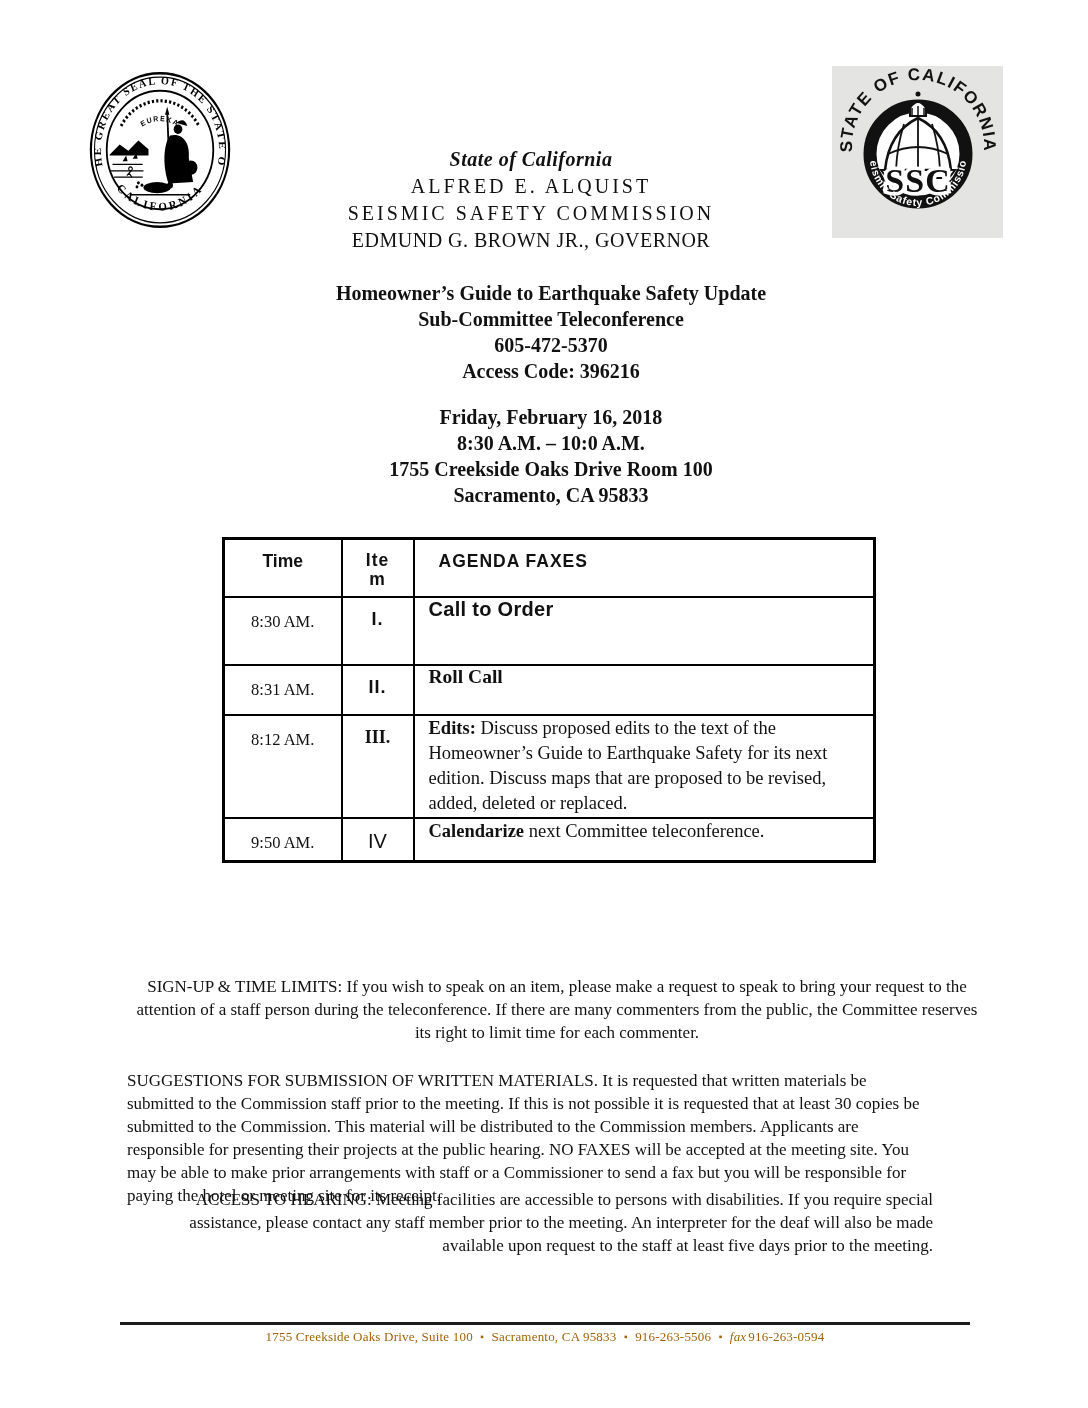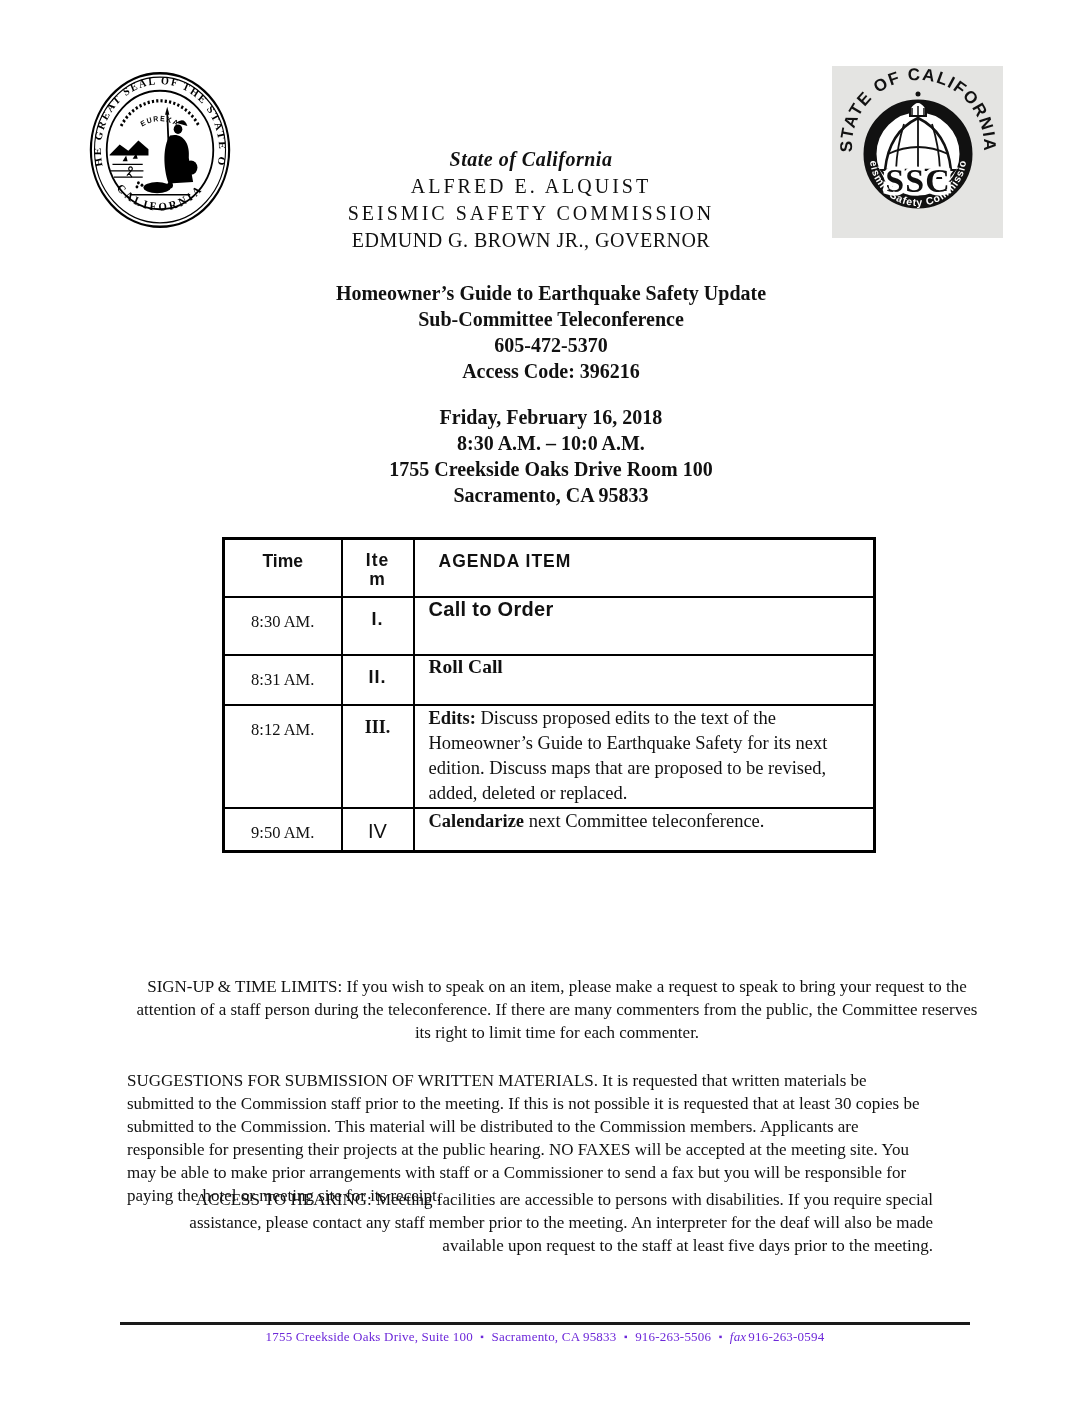--- a/index.html
+++ b/index.html
@@ -32,21 +32,21 @@
   table.agenda th, table.agenda td { border:2px solid #000; vertical-align:top; }
   table.agenda { border:3px solid #000; }
   thead th { font-family:"Liberation Sans", sans-serif; font-weight:bold; font-size:17.5px;
              padding-top:11px; text-align:center; }
   thead tr { height:58px; }
   th.h-item { white-space:pre-line; line-height:19px; letter-spacing:1px; }
   th.h-agenda { text-align:left; padding-left:24px; letter-spacing:1px; }
   td.time { text-align:center; font-size:16.5px; padding-top:13px; white-space:pre-line; line-height:22px; }
   td.item { text-align:center; padding-top:11px; }
   td.agitem { padding-left:14px; padding-top:0; padding-right:10px; }
-  tbody tr:nth-child(1) { height:58px; }
+  tbody tr:nth-child(1) { height:68px; }
   tbody tr:nth-child(2) { height:50px; }
   tbody tr:nth-child(3) { height:102px; }
   tbody tr:nth-child(4) { height:44px; }
   tbody tr:nth-child(5) { height:68px; }
   tbody tr:nth-child(1) td.item, tbody tr:nth-child(2) td.item
     { font-family:"Liberation Sans", sans-serif; font-weight:bold; font-size:18px; letter-spacing:1px; }
   tbody tr:nth-child(3) td.item { font-weight:bold; font-size:18px; }
   tbody tr:nth-child(4) td.item { font-family:"Liberation Sans", sans-serif; font-weight:400; font-size:20px;text-align:center; }
   tbody tr:nth-child(5) td.item { font-family:"Liberation Sans", sans-serif; font-weight:bold; font-size:17.5px; }
   tbody tr:nth-child(1) .lead { font-family:"Liberation Sans", sans-serif; font-weight:bold; font-size:20px; letter-spacing:0.3px; }
@@ -57,21 +57,21 @@
 
   
   .notice { position:absolute; font-size:17px; line-height:23px; }
   .notice.signup { top:958px; left:131px; width:852px; text-align:center; }
   .notice.suggest { top:1052px; left:127px; width:806px; text-align:left; }
   .notice.access { top:1171px; left:127px; width:806px; text-align:right; }
 
   
   .footer-rule { position:absolute; top:1322px; left:120px; width:850px; height:3px; background:#1a1a1a; }
   .footer-text { position:absolute; top:1329px; left:120px; width:850px; text-align:center;
-                 font-size:13px; letter-spacing:0.2px; color:#6d28d9; }
+                 font-size:13px; letter-spacing:0.2px; color:#a16207; }
   .footer-text .sep { font-size:10px; position:relative; top:-1px; padding:0 4px; }
   .footer-text .fax-label { font-style:italic; padding-right:2px; }
 </style>
 </head>
 <body>
 
 <div class="page">
 
   <svg class="seal" viewBox="0 0 200 200" preserveAspectRatio="none">
     <circle cx="100" cy="100" r="96" fill="none" stroke="#000" stroke-width="3"></circle>
@@ -169,21 +169,21 @@
     <colgroup>
         <col class="c-time">
         <col class="c-item">
         <col>
       </colgroup>
     <thead>
       <tr>
         <th>Time</th>
         <th class="h-item">Ite
 m</th>
-        <th class="h-agenda">AGENDA ITEM</th>
+        <th class="h-agenda">AGENDA FAXES</th>
       </tr>
     </thead>
     <tbody>
       <tr>
         <td class="time">8:30 AM.</td>
         <td class="item">I.</td>
         <td class="agitem"><span class="lead">Call to Order</span><span class="rest"></span></td>
       </tr>
       <tr>
         <td class="time">8:31 AM.</td>

